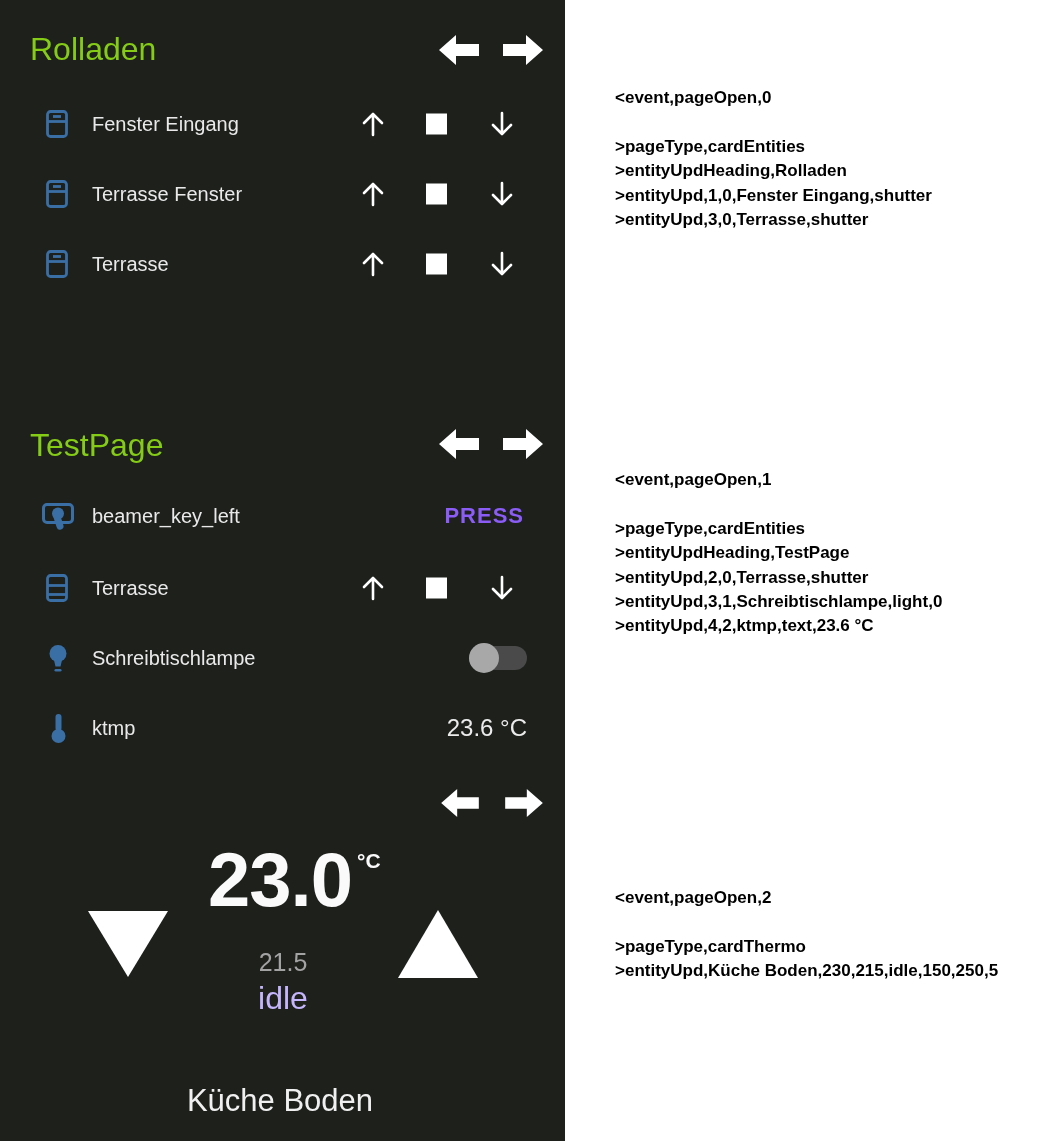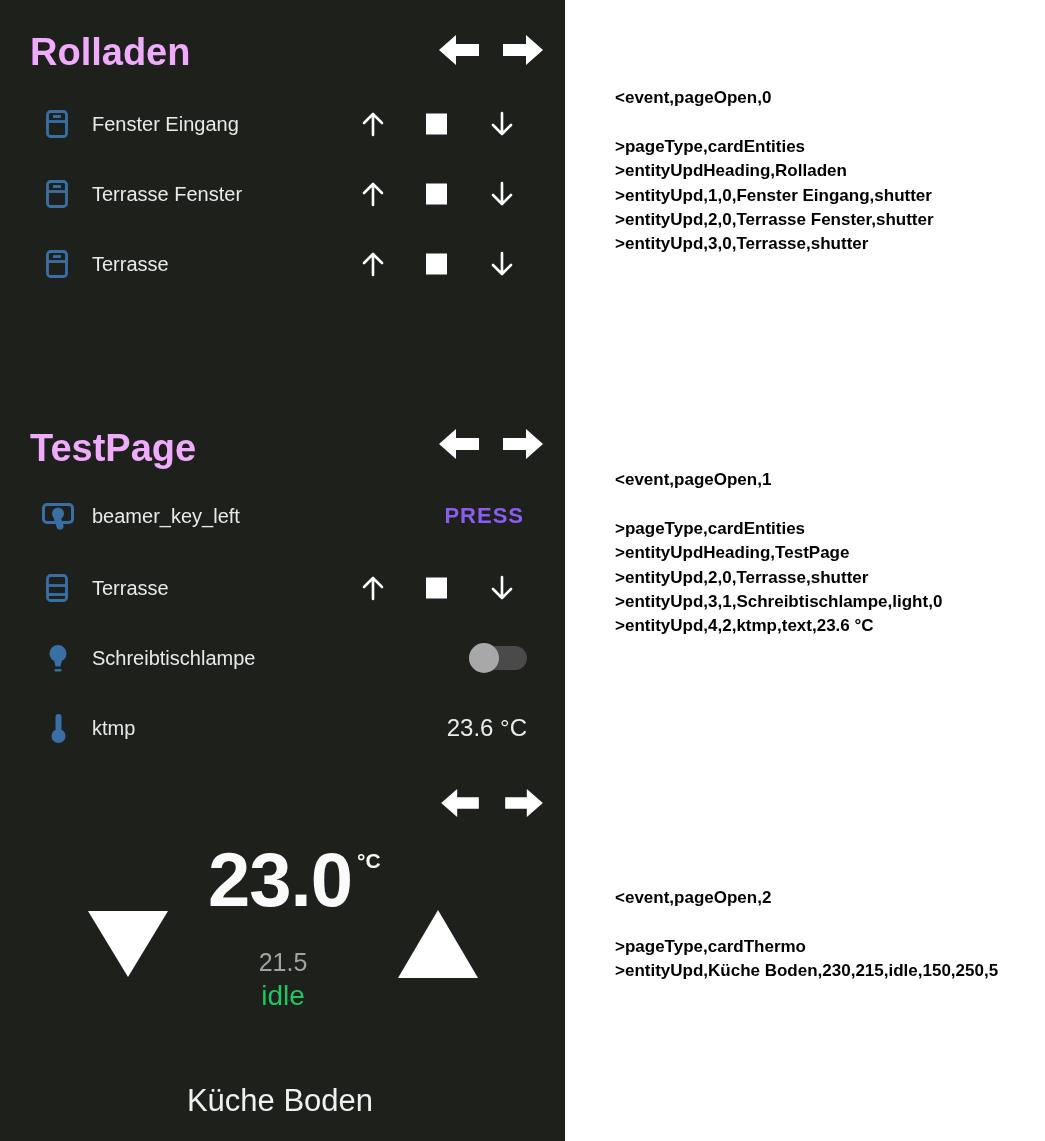--- a/index.html
+++ b/index.html
@@ -1,20 +1,20 @@
 <!DOCTYPE html>
 <html><head>
 <meta charset="utf-8">
 <style>
   html,body{margin:0;padding:0;background:#ffffff;}
   .stage{position:relative;width:1045px;height:1141px;background:#ffffff;
          font-family:"Liberation Sans",sans-serif;overflow:hidden;}
   .device{position:absolute;left:0;top:0;width:565px;height:1141px;background:#1d201b;}
 
-  .heading{position:absolute;left:30px;color:#f0abfc;font-size:38px;white-space:nowrap;font-weight:bold;}
+  .heading{position:absolute;left:30px;color:#84cc16;font-size:32px;white-space:nowrap;}
   .nav{position:absolute;width:40px;height:34px;}
 
   .row{position:absolute;left:0;width:565px;height:52px;}
   .row>*{position:absolute;top:50%;transform:translateY(-50%);}
   .ent-icon{left:46px;}
   .ent-icon.wide{left:42px;}
   .label{left:92px;font-size:20px;color:#e9e9e9;white-space:nowrap;}
   .ctl-up{left:360px;}
   .ctl-stop{left:426px;width:21px;height:21px;background:#ffffff;}
   .ctl-down{left:489px;}
@@ -24,21 +24,21 @@
   .toggle{left:469px;width:58px;height:30px;}
   .toggle .track{position:absolute;left:0;top:3px;width:58px;height:24px;border-radius:12px;background:#4a4a4a;}
   .toggle .knob{position:absolute;left:0;top:0;width:30px;height:30px;border-radius:50%;background:#a8a8a8;}
 
   .big-temp{position:absolute;left:150px;top:842px;width:260px;text-align:center;
             font-size:76px;font-weight:700;color:#fafafa;line-height:76px;letter-spacing:-1px;}
   .temp-unit{position:absolute;left:357px;top:849px;font-size:21px;font-weight:700;color:#fafafa;}
   .target-temp{position:absolute;left:183px;top:948px;width:200px;text-align:center;
                font-size:25px;color:#a3a3a3;}
   .hvac-status{position:absolute;left:183px;top:980px;width:200px;text-align:center;
-               font-size:28px;color:#22c55e;}
+               font-size:32px;color:#c4b5fd;}
   .tri{position:absolute;}
   .thermo-label{position:absolute;left:115px;top:1083px;width:330px;text-align:center;
                 font-size:31px;color:#f0f0f0;white-space:nowrap;}
 
   .block{position:absolute;left:615px;width:430px;}
   .pline{font-size:17px;font-weight:700;color:#000;line-height:24.4px;white-space:nowrap;}
   .pgap{height:24.4px;}
 </style>
 </head>
 <body>
@@ -202,21 +202,20 @@
   </div>
 
   <div>
 
     <div class="block" style="top:86px;">
       <div class="pline">&lt;event,pageOpen,0</div>
       <div class="pgap"></div>
       <div class="pline">&gt;pageType,cardEntities</div>
       <div class="pline">&gt;entityUpdHeading,Rolladen</div>
       <div class="pline">&gt;entityUpd,1,0,Fenster Eingang,shutter</div>
-      <div class="pline">&gt;entityUpd,2,0,Terrasse Fenster,shutter</div>
       <div class="pline">&gt;entityUpd,3,0,Terrasse,shutter</div>
     </div>
 
     <div class="block" style="top:468px;">
       <div class="pline">&lt;event,pageOpen,1</div>
       <div class="pgap"></div>
       <div class="pline">&gt;pageType,cardEntities</div>
       <div class="pline">&gt;entityUpdHeading,TestPage</div>
       <div class="pline">&gt;entityUpd,2,0,Terrasse,shutter</div>
       <div class="pline">&gt;entityUpd,3,1,Schreibtischlampe,light,0</div>

